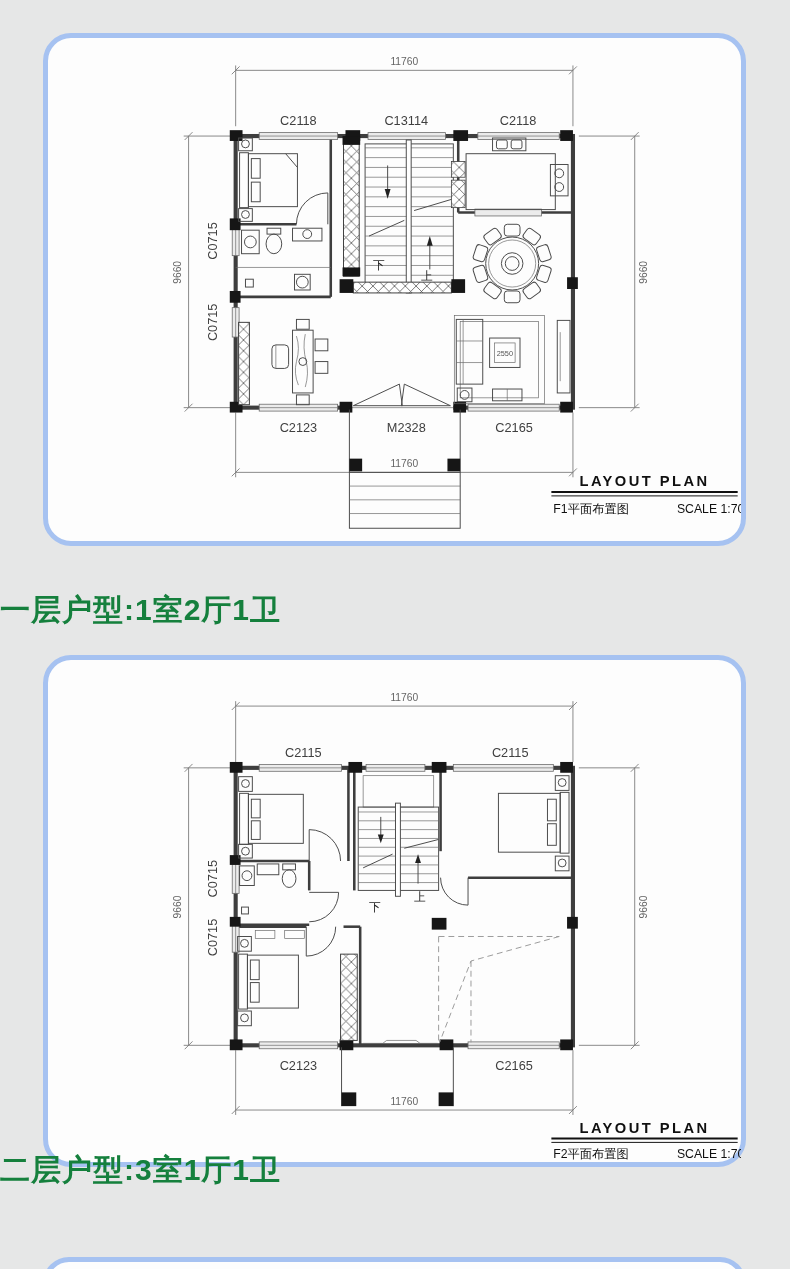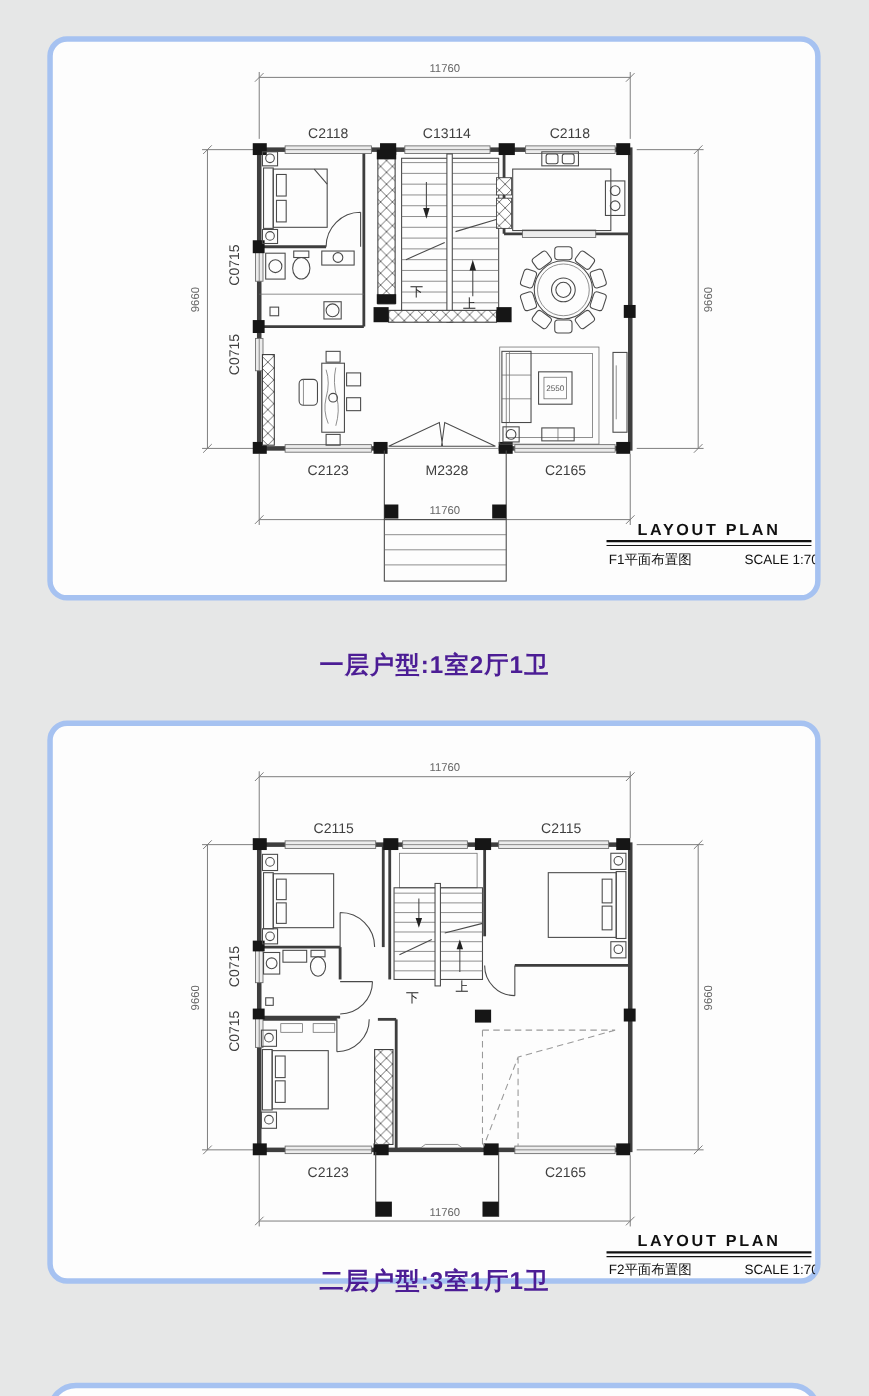--- a/index.html
+++ b/index.html
@@ -1,24 +1,24 @@
 <!DOCTYPE html>
 <html><head>
 <meta charset="utf-8">
 <style>
   html,body{margin:0;padding:0;}
   body{width:790px;height:1269px;background:#e6e7e7;position:relative;overflow:hidden;
        font-family:"Liberation Sans",sans-serif;}
   .card{position:absolute;left:43px;width:693px;background:#fdfdfd;
-        border:5px solid #a6c2f1;border-radius:18px;}
+        border:5px solid #a6c2f1;border-radius:28px;}
   #card1{top:33px;height:503px;}
   #card2{top:655px;height:502px;}
   #card3{top:1257px;height:40px;border-radius:26px 26px 0 0;}
-  .caption{position:absolute;left:0;width:790px;text-align:center;
-           font-size:22px;font-weight:bold;color:#4c1d95;letter-spacing:1px;}
+  .caption{position:absolute;left:0;width:790px;text-align:left;
+           font-size:30px;font-weight:bold;color:#15803d;letter-spacing:1px;}
   #caption1{top:590px;}
   #caption2{top:1150px;}
   svg{position:absolute;left:0;top:0;font-family:"Liberation Sans",sans-serif;}
   .w{stroke:#3e3e3e;stroke-width:4.2;fill:none}
   .w2{stroke:#3e3e3e;stroke-width:2.6;fill:none}
   .f{fill:none;stroke:#4a4a4a;stroke-width:1}
   .tt{fill:none;stroke:#6a6a6a;stroke-width:.7}
   .blk{fill:#161616;stroke:none}
   .win{fill:#ececec;stroke:#6a6a6a;stroke-width:.8}
   .dl{stroke:#7a7a7a;stroke-width:.9;fill:none}

